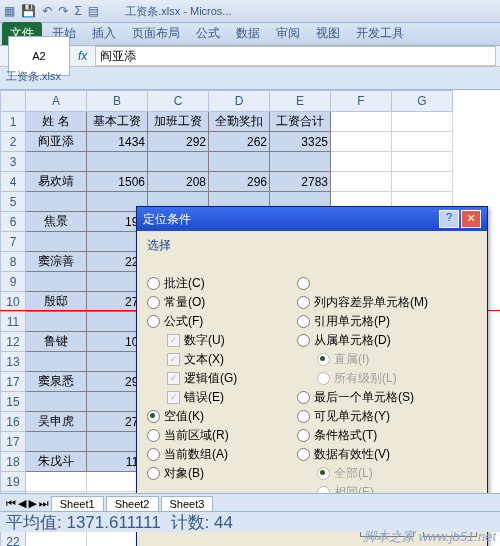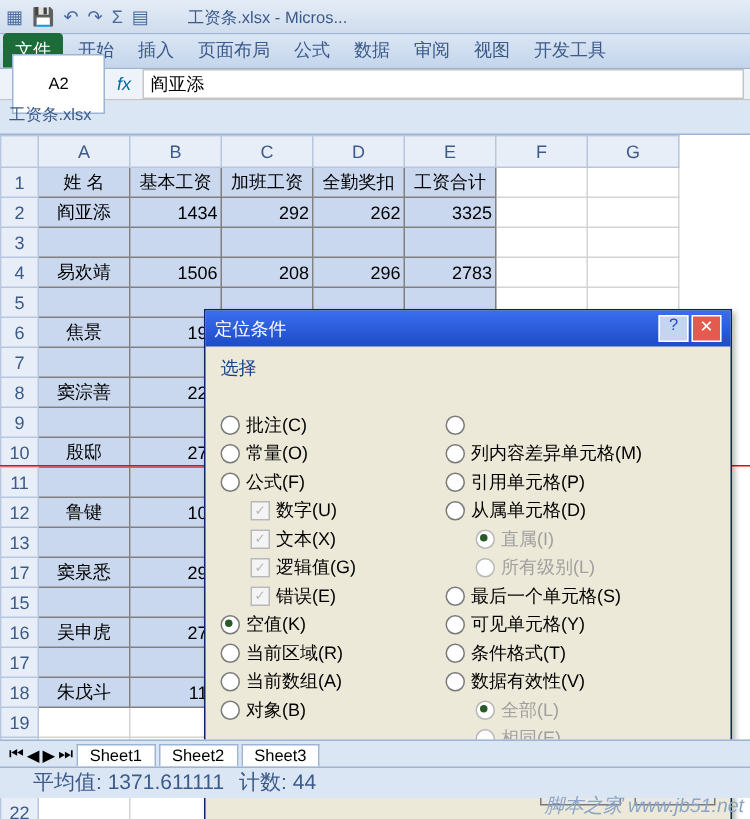--- a/index.html
+++ b/index.html
@@ -37,21 +37,21 @@
 .radio{width:11px;height:11px;border:1px solid #7a7a7a;border-radius:50%;background:#fff;display:inline-block;position:relative}
 .radio.sel::after{content:"";position:absolute;width:5px;height:5px;background:#2a5a2a;border-radius:50%;left:2px;top:2px}
 .radio.dis{border-color:#b8b8b8}
 .chk{width:11px;height:11px;border:1px solid #b8b8b8;background:#f4f4f4;display:inline-block;font-size:9px;line-height:10px;text-align:center;color:#b8b8b8}
 .dis-text{color:#a0a0a0}
 .redbox{position:absolute;border:3px solid red;width:90px;height:24px;left:150px;top:398px;pointer-events:none}
 .redarrow{position:absolute;left:230px;top:280px;width:2px;height:120px;background:red;transform:rotate(25deg);transform-origin:bottom}
 .redarrow::after{content:"";position:absolute;bottom:-2px;left:-5px;border:6px solid transparent;border-top-color:red}
 .dbtns{text-align:right;padding:6px 10px 10px}
 .btn{border:1px solid #7a7a7a;background:linear-gradient(#fff,#e4e4e4);padding:2px 14px;margin-left:6px;font-size:12px}
-.status{position:absolute;bottom:14px;left:0;right:0;height:20px;background:#dbe6f4;border-top:1px solid #9db4d4;display:flex;align-items:center;font-size:14px;color:#3b5a89;padding:0 22px;gap:10px}
+.status{position:absolute;bottom:14px;left:0;right:0;height:20px;background:#dbe6f4;border-top:1px solid #9db4d4;display:flex;align-items:center;font-size:17px;color:#3b5a89;padding:0 6px;gap:10px}
 .sheets{position:absolute;bottom:34px;left:0;right:0;height:18px;background:#dbe6f4;border-top:1px solid #9db4d4;display:flex;align-items:center;font-size:11px;padding:0 6px;gap:2px}
 .sheet{background:#fff;border:1px solid #9db4d4;border-bottom:none;padding:1px 8px}
 .watermark{position:absolute;bottom:0;right:4px;font-size:13px;color:#8aa5c9;font-style:italic}
 </style>
 </head>
 <body>
 
 <div class="qat">
   <span class="qat-icon">▦</span>
   <span class="qat-icon">💾</span>

